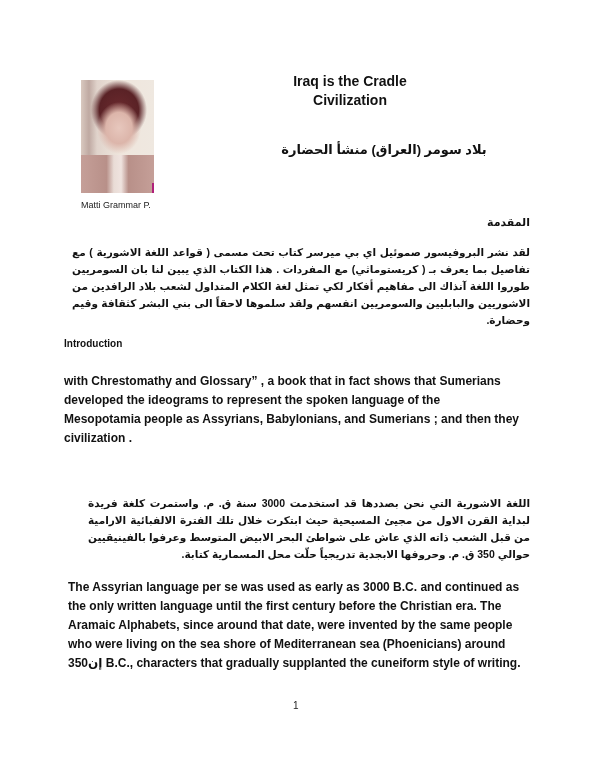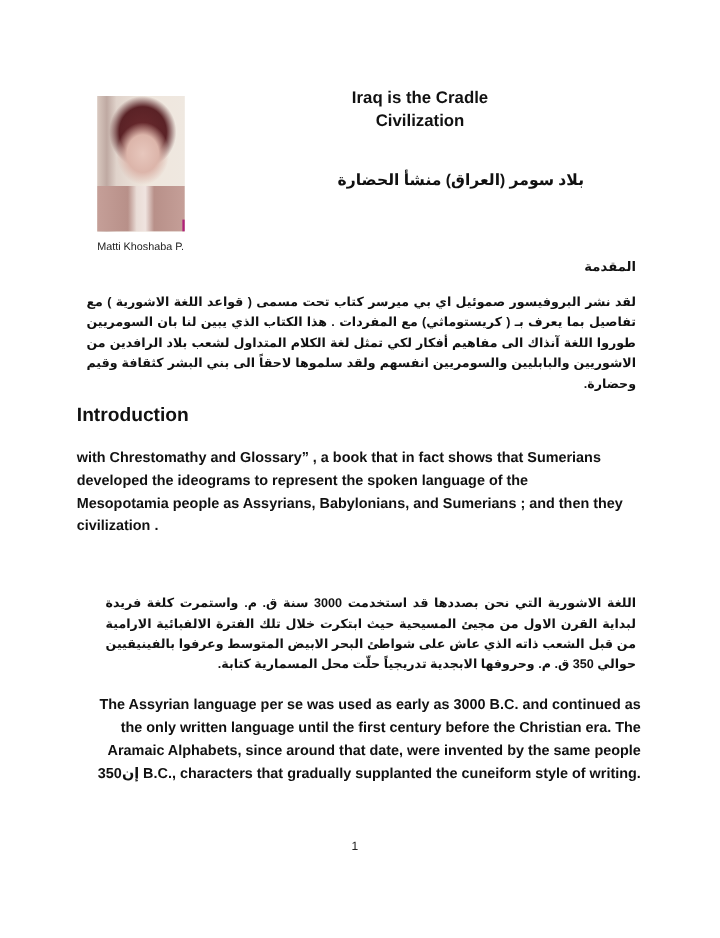--- a/index.html
+++ b/index.html
@@ -88,56 +88,56 @@
       line-height: 17px;
       color: #111;
     }
     .para-ar.p1 { top: 244px; }
     .para-ar.p2 { top: 495px; left: 88px; width: 442px; }
     .para-ar.p3 { top: 672px; left: 72px; width: 458px; }
     .heading-en {
       position: absolute;
       left: 64px; top: 338px;
       font-weight: bold;
-      font-size: 16px;
+      font-size: 10px;
       color: #111;
     }
     .para-en {
       position: absolute;
       left: 64px; width: 470px;
       font-weight: bold;
       font-size: 12px;
       line-height: 19px;
       color: #111;
     }
     .para-en.p1 { top: 372px; }
     .para-en.p2 {
       top: 578px;
       left: 68px;
       width: 466px;
-      text-align: right;
+      text-align: left;
     }
     .para-en .line { display: block; white-space: nowrap; }
     .page-number {
       position: absolute;
       left: 293px; top: 700px;
       font-size: 10px;
       color: #222;
     }
   </style>
 </head>
 <body>
 
 <div class="page">
 
   <div class="photo">
     <div class="jacket"></div>
     <div class="edge"></div>
   </div>
-  <div class="caption">Matti Khoshaba P.</div>
+  <div class="caption">Matti Grammar P.</div>
 
   <div class="title-block">
     <div>Iraq is the Cradle</div>
     <div>Civilization</div>
   </div>
   <div class="title-ar">بلاد سومر (العراق) منشأ الحضارة</div>
 
   <div class="heading-ar">المقدمة</div>
   <div class="para-ar p1">لقد نشر البروفيسور صموئيل  اي بي ميرسر كتاب تحت مسمى ( قواعد اللغة الاشورية ) مع تفاصيل بما يعرف بـ ( كريستوماثي) مع المفردات . هذا الكتاب الذي يبين لنا بان السومريين طوروا اللغة آنذاك الى مفاهيم أفكار لكي تمثل لغة الكلام المتداول لشعب  بلاد الرافدين من الاشوريين والبابليين والسومريين انفسهم ولقد سلموها لاحقاً  الى بني البشر كثقافة وقيم وحضارة.</div>
 
@@ -148,18 +148,19 @@
     <span class="line">Mesopotamia people as Assyrians, Babylonians, and Sumerians ; and then they</span>
     <span class="line">civilization .</span>
   </div>
 
   <div class="para-ar p2">اللغة الاشورية التي نحن بصددها قد استخدمت 3000 سنة ق. م. واستمرت كلغة فريدة لبداية القرن الاول من مجيئ  المسيحية حيث ابتكرت خلال تلك الفترة الالفبائية الارامية من قبل الشعب ذاته الذي عاش على شواطئ البحر الابيض المتوسط  وعرفوا بالفينيقيين حوالي 350 ق. م. وحروفها الابجدية تدريجياً حلّت محل المسمارية كتابة.</div>
 
   <div class="para-en p2">
     <span class="line">The Assyrian language per se was used as early as 3000 B.C. and continued as</span>
     <span class="line">the only written language until the first century before the Christian era. The</span>
     <span class="line">Aramaic Alphabets, since around that date, were invented by the same people</span>
+    <span class="line">who were living on the sea shore of Mediterranean sea (Phoenicians) around</span>
     <span class="line">إن350 B.C., characters that gradually supplanted the cuneiform style of writing.</span>
   </div>
 
 
   <div class="page-number">1</div>
 </div>
 
 </body></html>

